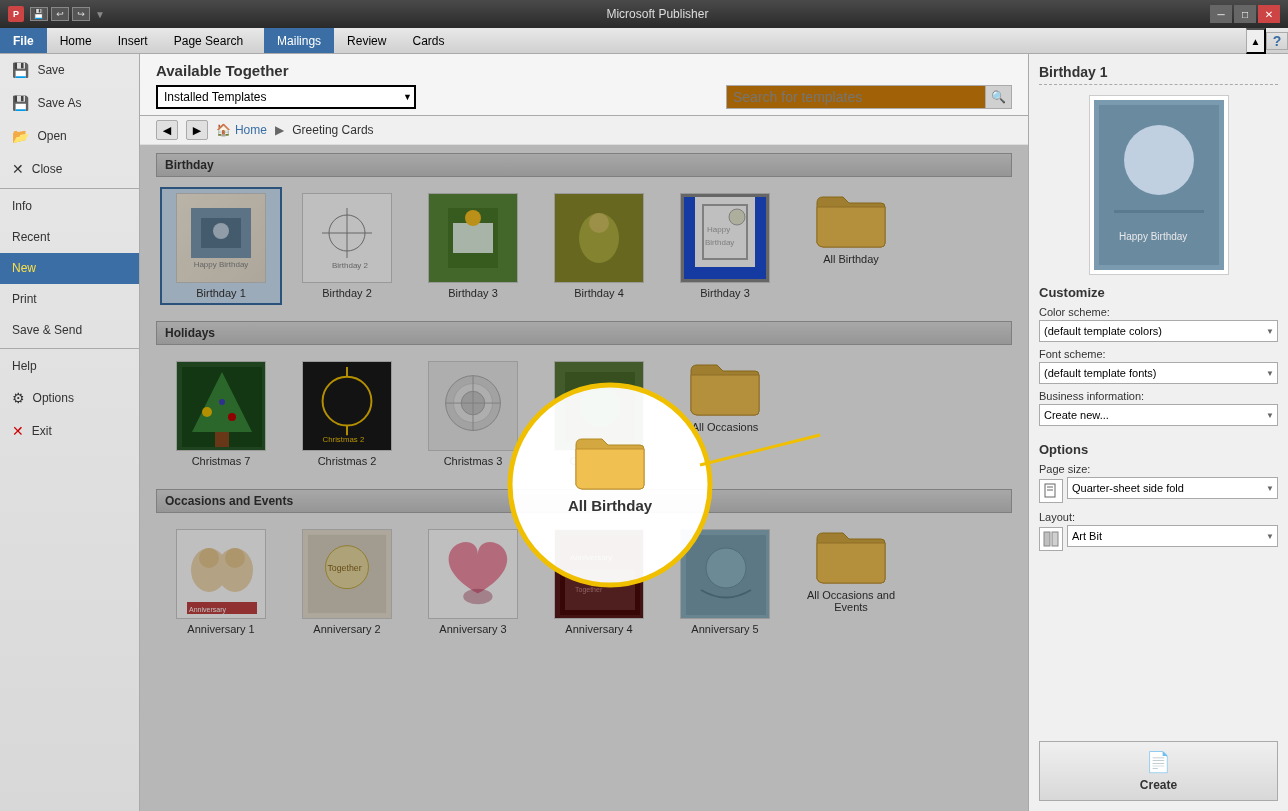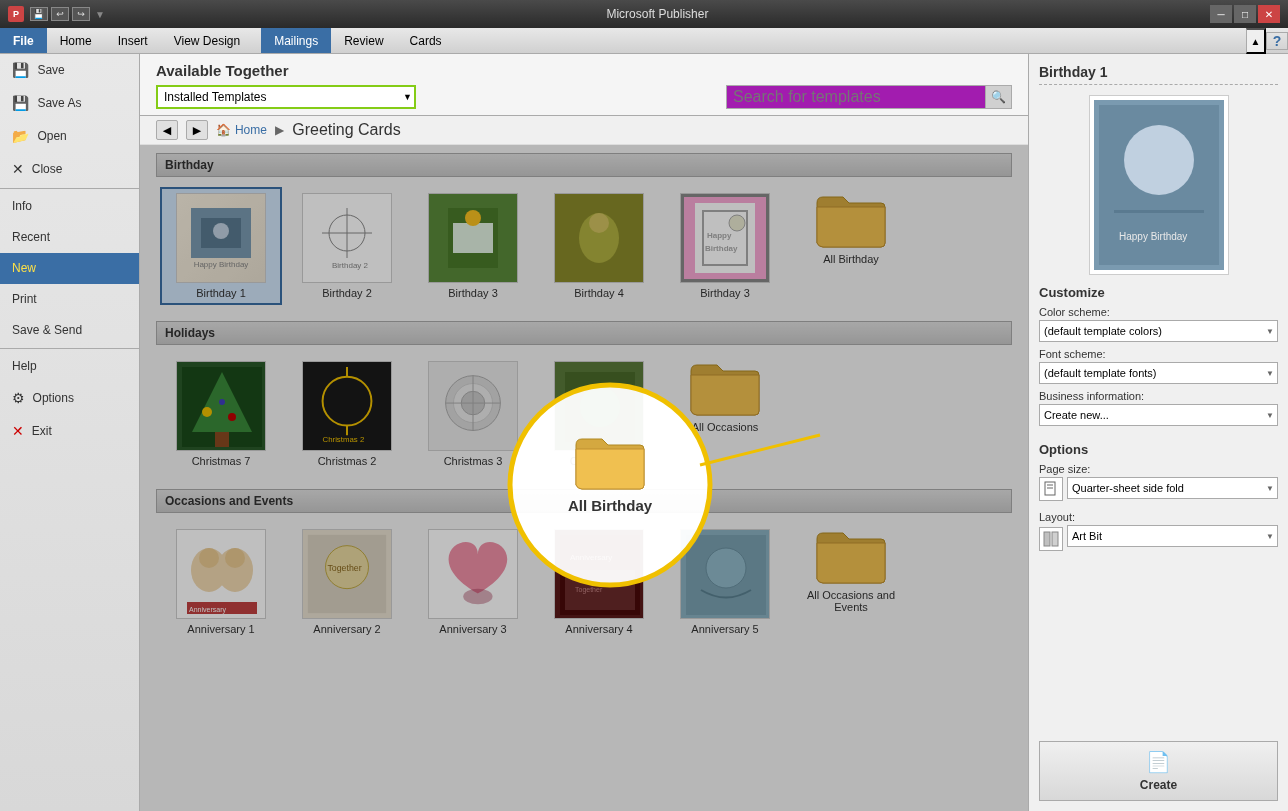--- a/index.html
+++ b/index.html
@@ -84,51 +84,51 @@
     .templates-header {
       padding: 8px 16px 6px;
       border-bottom: 1px solid #aaa;
     }
     .templates-title { font-size: 15px; font-weight: bold; color: #333; margin-bottom: 6px; }
     .templates-toolbar { display: flex; align-items: center; gap: 8px; }
     .template-dropdown {
       width: 260px;
       height: 24px;
       background: white;
-      border: 2px solid #84cc16;
+      border: 2px solid #000000;
       font-size: 12px;
       padding: 2px 6px;
       appearance: none;
     }
     .template-dropdown-wrap { position: relative; }
     .template-dropdown-wrap::after { content: '▼'; position: absolute; right: 4px; top: 50%; transform: translateY(-50%); font-size: 9px; pointer-events: none; }
     .search-wrap { display: flex; align-items: center; margin-left: auto; }
     .search-input {
       width: 260px;
       height: 24px;
       border: 1px solid #aaa;
       padding: 2px 28px 2px 6px;
-      font-size: 16px;
-      background: #a21caf;
+      font-size: 14px;
+      background: #a16207;
     }
     .search-btn { width: 26px; height: 24px; background: #d0d0d0; border: 1px solid #aaa; border-left: none; cursor: pointer; display: flex; align-items: center; justify-content: center; font-size: 12px; }
 
     
     .nav-bar {
       padding: 4px 16px;
       display: flex;
       align-items: center;
       gap: 8px;
       border-bottom: 1px solid #ddd;
       background: #f0f0f0;
     }
     .nav-btn { width: 22px; height: 20px; background: #e0e0e0; border: 1px solid #aaa; cursor: pointer; display: flex; align-items: center; justify-content: center; font-size: 11px; border-radius: 2px; }
     .nav-home { display: flex; align-items: center; gap: 4px; cursor: pointer; color: #3a6ea5; font-size: 12px; }
     .nav-sep { color: #666; font-size: 12px; }
-    .nav-current { font-size: 16px; color: #333; }
+    .nav-current { font-size: 12px; color: #333; }
 
     
     .section { margin-bottom: 12px; }
     .section-header {
       background: linear-gradient(to bottom, #e0e0e0, #c8c8c8);
       padding: 4px 8px;
       font-size: 12px;
       font-weight: bold;
       color: #333;
       border: 1px solid #aaa;
@@ -202,21 +202,21 @@
       border: 1px solid #aaa;
       font-size: 11px;
       padding: 1px 4px;
       appearance: none;
       position: relative;
     }
     .field-select-wrap { position: relative; margin-bottom: 6px; }
     .field-select-wrap::after { content: '▼'; position: absolute; right: 4px; top: 50%; transform: translateY(-50%); font-size: 8px; pointer-events: none; color: #666; }
     .options-section { }
     .options-title { font-size: 13px; font-weight: bold; color: #333; margin-bottom: 6px; }
-    .page-size-row { display: flex; gap: 4px; margin-bottom: 6px; }
+    .page-size-row { display: flex; align-items: center; gap: 4px; margin-bottom: 6px; }
     .page-size-icon { width: 24px; height: 24px; background: white; border: 1px solid #aaa; display: flex; align-items: center; justify-content: center; font-size: 10px; }
     .layout-row { display: flex; align-items: center; gap: 4px; }
     .layout-icon { width: 24px; height: 24px; background: white; border: 1px solid #aaa; display: flex; align-items: center; justify-content: center; font-size: 10px; }
     .create-btn {
       width: 100%;
       height: 60px;
       background: linear-gradient(to bottom, #f0f0f0, #d8d8d8);
       border: 1px solid #aaa;
       cursor: pointer;
       display: flex;
@@ -227,21 +227,21 @@
       margin-top: auto;
     }
     .create-icon { font-size: 20px; }
     .create-label { font-size: 12px; font-weight: bold; color: #333; }
 
     
     .bday1-thumb { background: linear-gradient(135deg, #f8f0e0, #e8e0d0); width: 100%; height: 100%; display: flex; flex-direction: column; align-items: center; justify-content: center; }
     .bday2-thumb { background: white; width: 100%; height: 100%; display: flex; align-items: center; justify-content: center; }
     .bday3-thumb { background: #5a8a3a; width: 100%; height: 100%; display: flex; align-items: center; justify-content: center; }
     .bday4-thumb { background: #8a8a2a; width: 100%; height: 100%; display: flex; align-items: center; justify-content: center; }
-    .bday5-thumb { background: #f9a8d4; width: 100%; height: 100%; border: 3px solid #888; display: flex; align-items: center; justify-content: center; font-weight: bold; }
+    .bday5-thumb { background: #1d4ed8; width: 100%; height: 100%; border: 3px solid #888; display: flex; justify-content: center; }
     .xmas1-thumb { background: #2a5a2a; width: 100%; height: 100%; }
     .xmas2-thumb { background: #1a1a1a; width: 100%; height: 100%; display: flex; align-items: center; justify-content: center; }
     .xmas3-thumb { background: #e8e8e8; width: 100%; height: 100%; display: flex; align-items: center; justify-content: center; }
     .xmas4-thumb { background: #5a7a3a; width: 100%; height: 100%; }
     .anniv1-thumb { background: white; width: 100%; height: 100%; }
     .anniv2-thumb { background: #e8e0d0; width: 100%; height: 100%; display: flex; align-items: center; justify-content: center; }
     .anniv3-thumb { background: white; width: 100%; height: 100%; display: flex; align-items: center; justify-content: center; }
     .anniv4-thumb { background: #5a1a1a; width: 100%; height: 100%; }
     .anniv5-thumb { background: #8ab0c0; width: 100%; height: 100%; }
 
@@ -272,21 +272,21 @@
     <button class="title-bar-btn">─</button>
     <button class="title-bar-btn">□</button>
     <button class="title-bar-btn close">✕</button>
   </div>
 </div>
 
 <div class="menu-bar">
   <div class="menu-item menu-item-file">File</div>
   <div class="menu-item">Home</div>
   <div class="menu-item">Insert</div>
-  <div class="menu-item">View Design</div>
+  <div class="menu-item">Page Search</div>
   <div class="menu-item active">Mailings</div>
   <div class="menu-item">Review</div>
   <div class="menu-item">Cards</div>
   <div class="menu-expand">
     <div style="display:flex;align-items:center;height:26px;">
       <button class="menu-expand-btn">▲</button>
       <div class="help-icon">?</div>
     </div>
   </div>
 </div>

